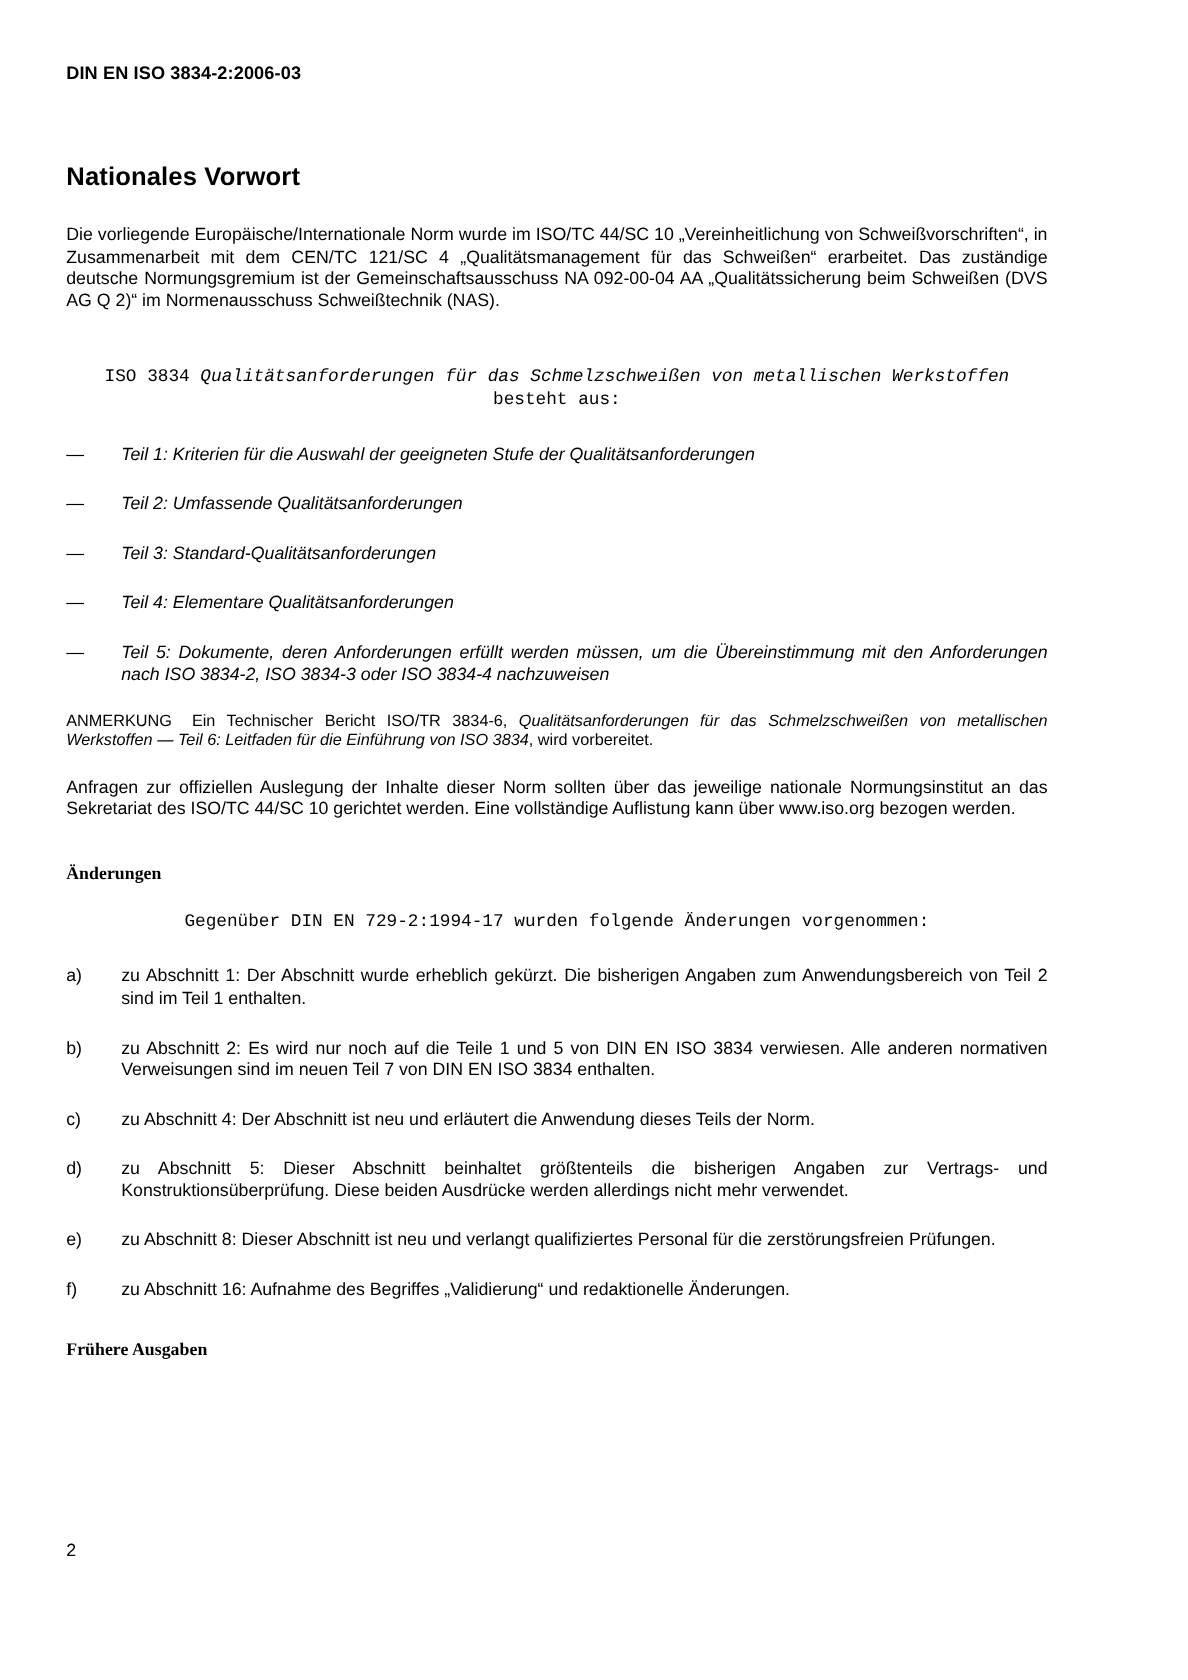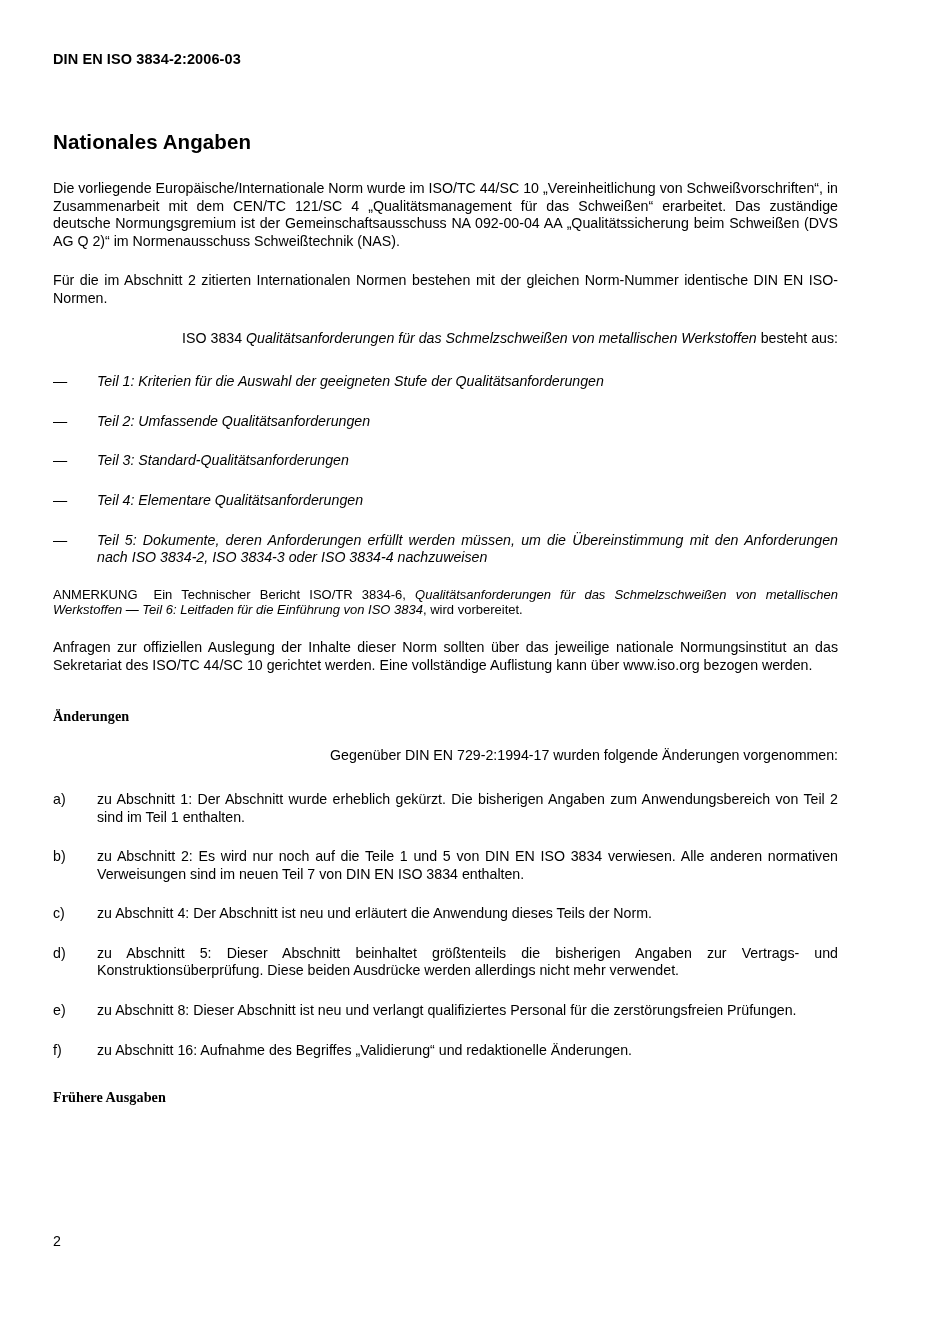--- a/index.html
+++ b/index.html
@@ -60,21 +60,21 @@
   }
 
   p.body-text {
     font-size: 14.2px;
     line-height: 17.6px;
     margin: 0;
     text-align: justify;
     text-justify: inter-word;
   }
 
-  p.body-text.no-justify { text-align: right; }
+  p.body-text.no-justify { text-align: center; font-family: Liberation Mono, monospace; }
   .spacer-20 { height: 20px; }
   .spacer-22 { height: 22px; }
   .spacer-26 { height: 26px; }
   .spacer-30 { height: 30px; }
   .spacer-34 { height: 34px; }
 
   
   ul.dash-list {
     list-style: none;
     margin: 0;
@@ -148,27 +148,26 @@
 </style>
 </head>
 <body>
 
 <div class="page">
 
   <div class="doc-header">DIN EN ISO 3834-2:2006-03</div>
 
   <div class="content">
 
-    <h1 class="section-title">Nationales Angaben</h1>
+    <h1 class="section-title">Nationales Vorwort</h1>
 
     <p class="body-text">Die vorliegende Europäische/Internationale Norm wurde im ISO/TC 44/SC 10 „Vereinheitlichung von Schweißvorschriften“, in Zusammenarbeit mit dem CEN/TC 121/SC 4 „Qualitätsmanagement für das Schweißen“ erarbeitet. Das zuständige deutsche Normungsgremium ist der Gemeinschaftsausschuss NA 092-00-04 AA „Qualitätssicherung beim Schweißen (DVS AG Q 2)“ im Normenausschuss Schweißtechnik (NAS).</p>
 
     <div class="spacer-22"></div>
 
-    <p class="body-text">Für die im Abschnitt 2 zitierten Internationalen Normen bestehen mit der gleichen Norm-Nummer identische DIN EN ISO-Normen.</p>
 
     <div class="spacer-22"></div>
 
     <p class="body-text no-justify"><span>ISO 3834 </span><i>Qualitätsanforderungen für das Schmelzschweißen von metallischen Werkstoffen</i><span> besteht aus:</span></p>
 
     <div class="spacer-26"></div>
 
     <ul class="dash-list">
       <li>
         <span class="dash">—</span>

